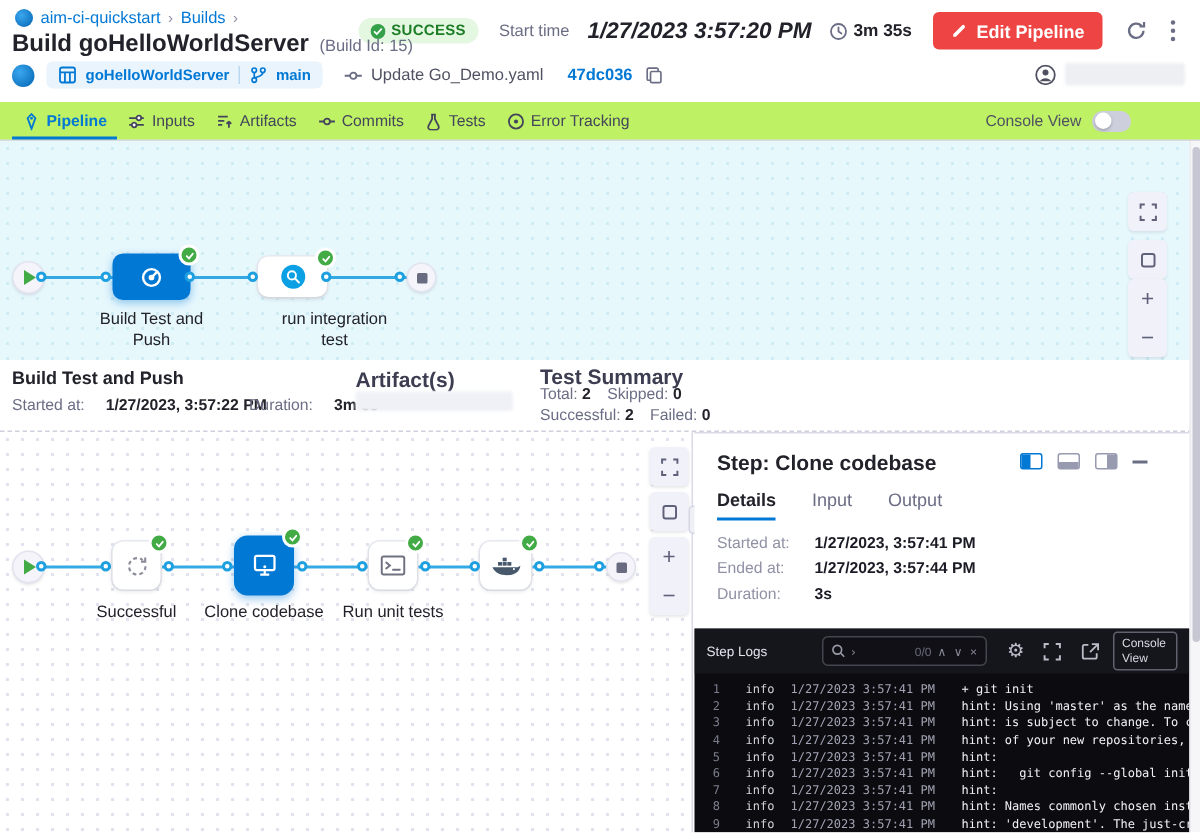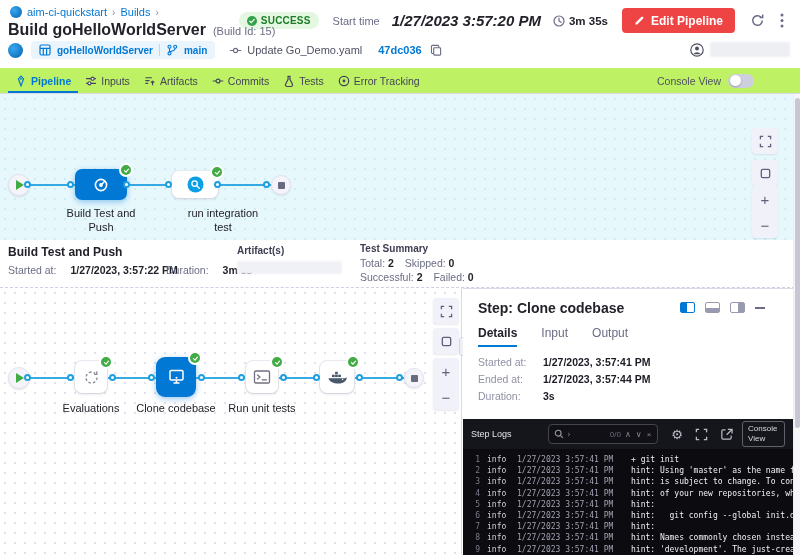--- a/index.html
+++ b/index.html
@@ -81,21 +81,21 @@
          display:flex; align-items:center; justify-content:center; color:#5f617a;
          box-shadow:0 1px 2px rgba(40,41,61,.1); cursor:pointer; }
   .zoom-group { position:absolute; width:26px; height:52px; background:#f0f1f9; border-radius:4px;
                 display:flex; flex-direction:column; box-shadow:0 1px 2px rgba(40,41,61,.1); }
   .zoom-group button { flex:1; background:none; border:none; color:#5f617a; font-size:15px; line-height:1; cursor:pointer; }
 
   
   .si-title { position:absolute; left:8px; top:5px; font-size:12px; font-weight:bold; }
   .si-item { position:absolute; top:24px; font-size:10.5px; color:#6b6d85; }
   .si-item b { color:#22222a; margin-left:14px; }
-  .si-col-label { position:absolute; top:5px; font-size:10px; font-weight:bold; color:#3c3d50; }
+  .si-col-label { position:absolute; top:5px; font-size:14px; font-weight:bold; color:#3c3d50; }
   .ts-line { position:absolute; font-size:10.5px; color:#6b6d85; }
   .ts-line b { color:#22222a; margin-right:8px; }
 
   
   .step-panel { position:absolute; top:288px; left:463px; width:330px; height:267px; background:#fff;
                 border-top:1px solid #d9dae5; }
   .panel-title { position:absolute; left:15px; top:11px; font-size:14px; font-weight:bold; }
   .layout-icons { position:absolute; top:13px; right:28px; display:flex; gap:10px; align-items:center; }
   .lay { width:15px; height:11px; border:1.5px solid #989ab0; border-radius:2px; position:relative; cursor:pointer; }
   .lay.active { border-color:#0278d5; }
@@ -122,21 +122,21 @@
   .search-count { margin-left:auto; font-size:8px; color:#6d6d7c; font-family:"Liberation Sans",sans-serif; }
   .snav { color:#8a8a98; background:none; border:none; font-size:8px; padding:0 1px; cursor:pointer; }
   .console-icons { display:flex; align-items:center; gap:12px; margin-left:13px; color:#bcbcc8; }
   .console-icons .gear { font-size:13px; line-height:1; cursor:pointer; font-family:"DejaVu Sans",sans-serif; }
   .console-view-btn { margin-left:9px; border:1px solid #62626e; border-radius:3px; color:#d9d9e2;
                       font-size:8px; line-height:1.3; padding:2px 5px; text-align:left; width:44px;
                       background:none; font-family:"Liberation Sans",sans-serif; cursor:pointer; }
   .log-body { padding:5px 0 0 5px; }
   .log-row { display:flex; font-size:8px; line-height:11.2px; white-space:pre; }
   .ln { width:12px; text-align:right; color:#7c7c8c; flex:none; }
-  .lv { margin-left:7px; width:22px; color:#d2d2dc; flex:none; }
+  .lv { margin-left:17px; width:22px; color:#d2d2dc; flex:none; }
   .lt { margin-left:8px; width:102px; color:#a2a2b2; flex:none; }
   .lm { margin-left:12px; color:#f0f0f5; overflow:hidden; flex:1; }
 
   
   .scrollbar { position:absolute; right:0; top:94px; bottom:0; width:7px; background:#f6f6f8; border-left:1px solid #ececf0; }
   .scroll-thumb { position:absolute; left:1px; top:4px; width:5px; height:330px; background:#c6c7d2; border-radius:3px; }
   .divider-handle { position:absolute; left:459px; top:337px; width:7px; height:19px; background:#eef0f6;
                     border:1px solid #d4d6e3; border-radius:3px; }
   svg { display:block; }
 </style>
@@ -440,21 +440,21 @@
     <span class="g-dot" style="left:67px; top:86px;"></span>
     <span class="g-dot" style="left:109px; top:86px;"></span>
     <span class="g-dot" style="left:148px; top:86px;"></span>
     <span class="g-dot" style="left:198px; top:86px;"></span>
     <span class="g-dot" style="left:238px; top:86px;"></span>
     <span class="g-dot" style="left:280px; top:86px;"></span>
     <span class="g-dot" style="left:313px; top:86px;"></span>
     <span class="g-dot" style="left:356px; top:86px;"></span>
     <span class="g-dot" style="left:396px; top:86px;"></span>
 
-    <div class="g-label" style="left:55px; top:113px; width:72px;">Evaluations</div>
+    <div class="g-label" style="left:55px; top:113px; width:72px;">Successful</div>
     <div class="g-label" style="left:129px; top:113px; width:94px;">Clone codebase</div>
     <div class="g-label" style="left:215px; top:113px; width:94px;">Run unit tests</div>
 
     <button class="ctl" style="left:433px; top:10px;">
       <svg width="13" height="13" viewBox="0 0 14 14" fill="none" stroke="currentColor" stroke-width="1.4">
           <path d="M1.5 4.5v-3h3M9.5 1.5h3v3M12.5 9.5v3h-3M4.5 12.5h-3v-3"></path>
         </svg>
     </button>
     <button class="ctl" style="left:433px; top:40px;">
       <svg width="13" height="13" viewBox="0 0 14 14" fill="none" stroke="currentColor" stroke-width="1.4">

